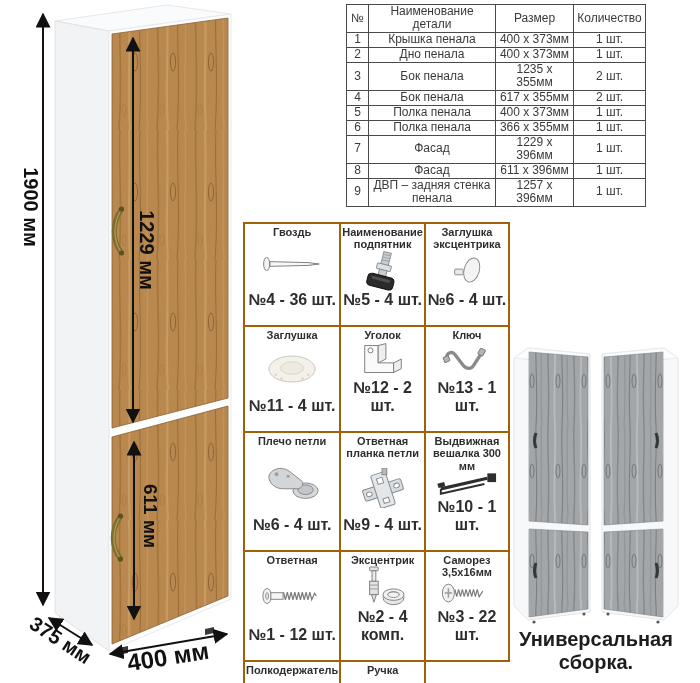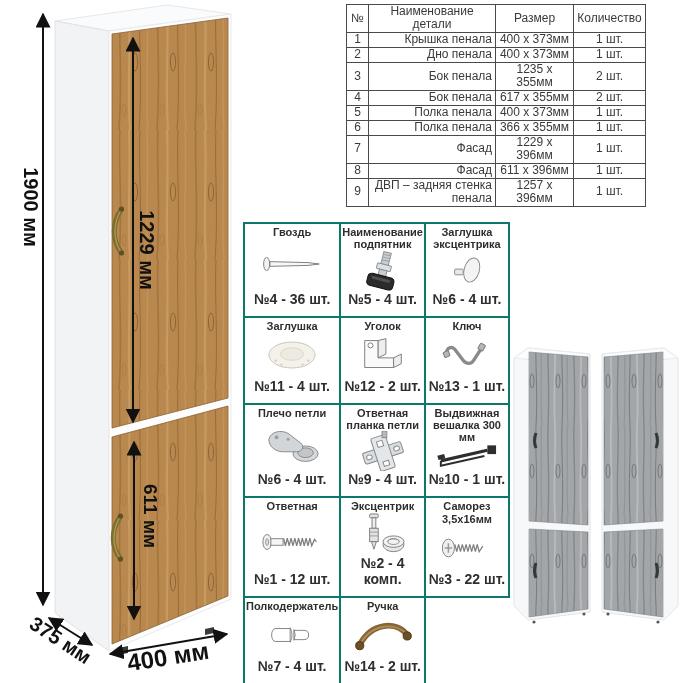--- a/index.html
+++ b/index.html
@@ -12,31 +12,31 @@
   .dim-1900{left:-15px;top:195px;width:90px;height:24px;font-size:20px;transform:rotate(90deg);}
   .dim-1229{left:101px;top:238px;width:90px;height:24px;font-size:20px;transform:rotate(90deg);}
   .dim-611{left:111px;top:504px;width:76px;height:24px;font-size:19px;transform:rotate(90deg);}
   .dim-375{left:20px;top:629px;width:80px;height:24px;font-size:20px;transform:rotate(33deg);}
   .dim-400{left:118px;top:643px;width:100px;height:26px;font-size:24px;transform:rotate(-9deg);}
 
   
   .parts{position:absolute;left:346px;top:4px;border-collapse:collapse;table-layout:fixed;font-size:12px;color:#3a3a3a;}
   .parts th,.parts td{border:1px solid #4a4a4a;padding:0 3px;line-height:1.12;height:14px;font-weight:400;text-align:center;}
   .parts th{height:15px;}
-  .parts td.cname{text-align:right;margin-top:36px;}
+  .parts td.cname{text-align:center;margin-top:36px;}
   .parts col.c1{width:22px}.parts col.c2{width:127px}.parts col.c3{width:78px}.parts col.c4{width:72px}
 
   
   .hw{position:absolute;left:243px;top:222px;border-collapse:collapse;table-layout:fixed;}
-  .hw td{border:2px solid #0f766e;width:82px;height:85px;padding:0;vertical-align:top;}
+  .hw td{border:2px solid #a16207;width:82px;height:85px;padding:0;vertical-align:top;}
   .hw td.empty{border:none;background:transparent;}
   .hw-cell{display:flex;flex-direction:column;align-items:center;height:100%;}
   .hw-name{font-size:11px;font-weight:700;color:#2e2e2e;text-align:center;line-height:1.12;padding:2px 1px 0 1px;}
   .hw-ico{flex:1;display:flex;align-items:center;justify-content:center;min-height:0;}
-  .hw-count{font-size:14px;font-weight:700;color:#2e2e2e;text-align:center;padding-bottom:9px;}
+  .hw-count{font-size:16px;font-weight:700;color:#2e2e2e;text-align:center;padding-bottom:16px;}
 
   
   .variants{position:absolute;left:492px;top:336px;width:208px;}
   .variants svg{display:block;}
   .caption{position:absolute;left:492px;top:628px;width:208px;text-align:center;font-size:20px;font-weight:700;color:#1d1d1d;}
 </style>
 </head>
 <body>
 
 <div class="sheet">
@@ -427,14 +427,15 @@
         <polygon points="22,22 36,12 98,18 84,28" fill="#fbfcfd" stroke="#e8eaec"></polygon>
         <polygon points="37,16 96,21 96,189 37,185" fill="url(#gwood)" stroke="#7d8184" stroke-width="0.6"></polygon>
         <polygon points="37,193 96,196 96,273 37,281" fill="url(#gwood)" stroke="#7d8184" stroke-width="0.6"></polygon>
         <path d="M44 97 q-3 8 0 15" fill="none" stroke="#33383b" stroke-width="3"></path>
         <path d="M44 227 q-3 8 0 15" fill="none" stroke="#33383b" stroke-width="3"></path>
         <circle cx="42" cy="286" r="1.6" fill="#55595c"></circle>
         <circle cx="92" cy="278" r="1.6" fill="#55595c"></circle>
       </g>
     </svg>
   </div>
+  <div class="caption">Универсальная сборка.</div>
 
 </div>
 
 </body></html>

